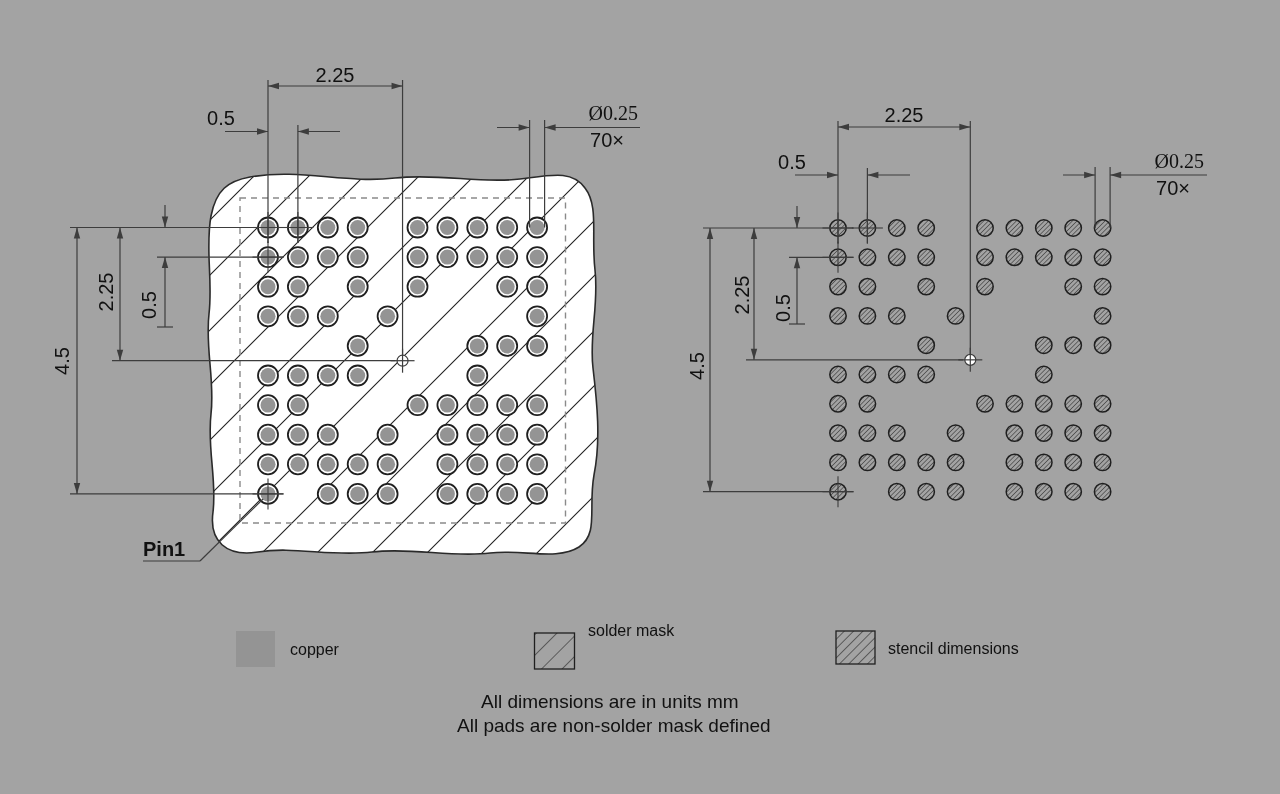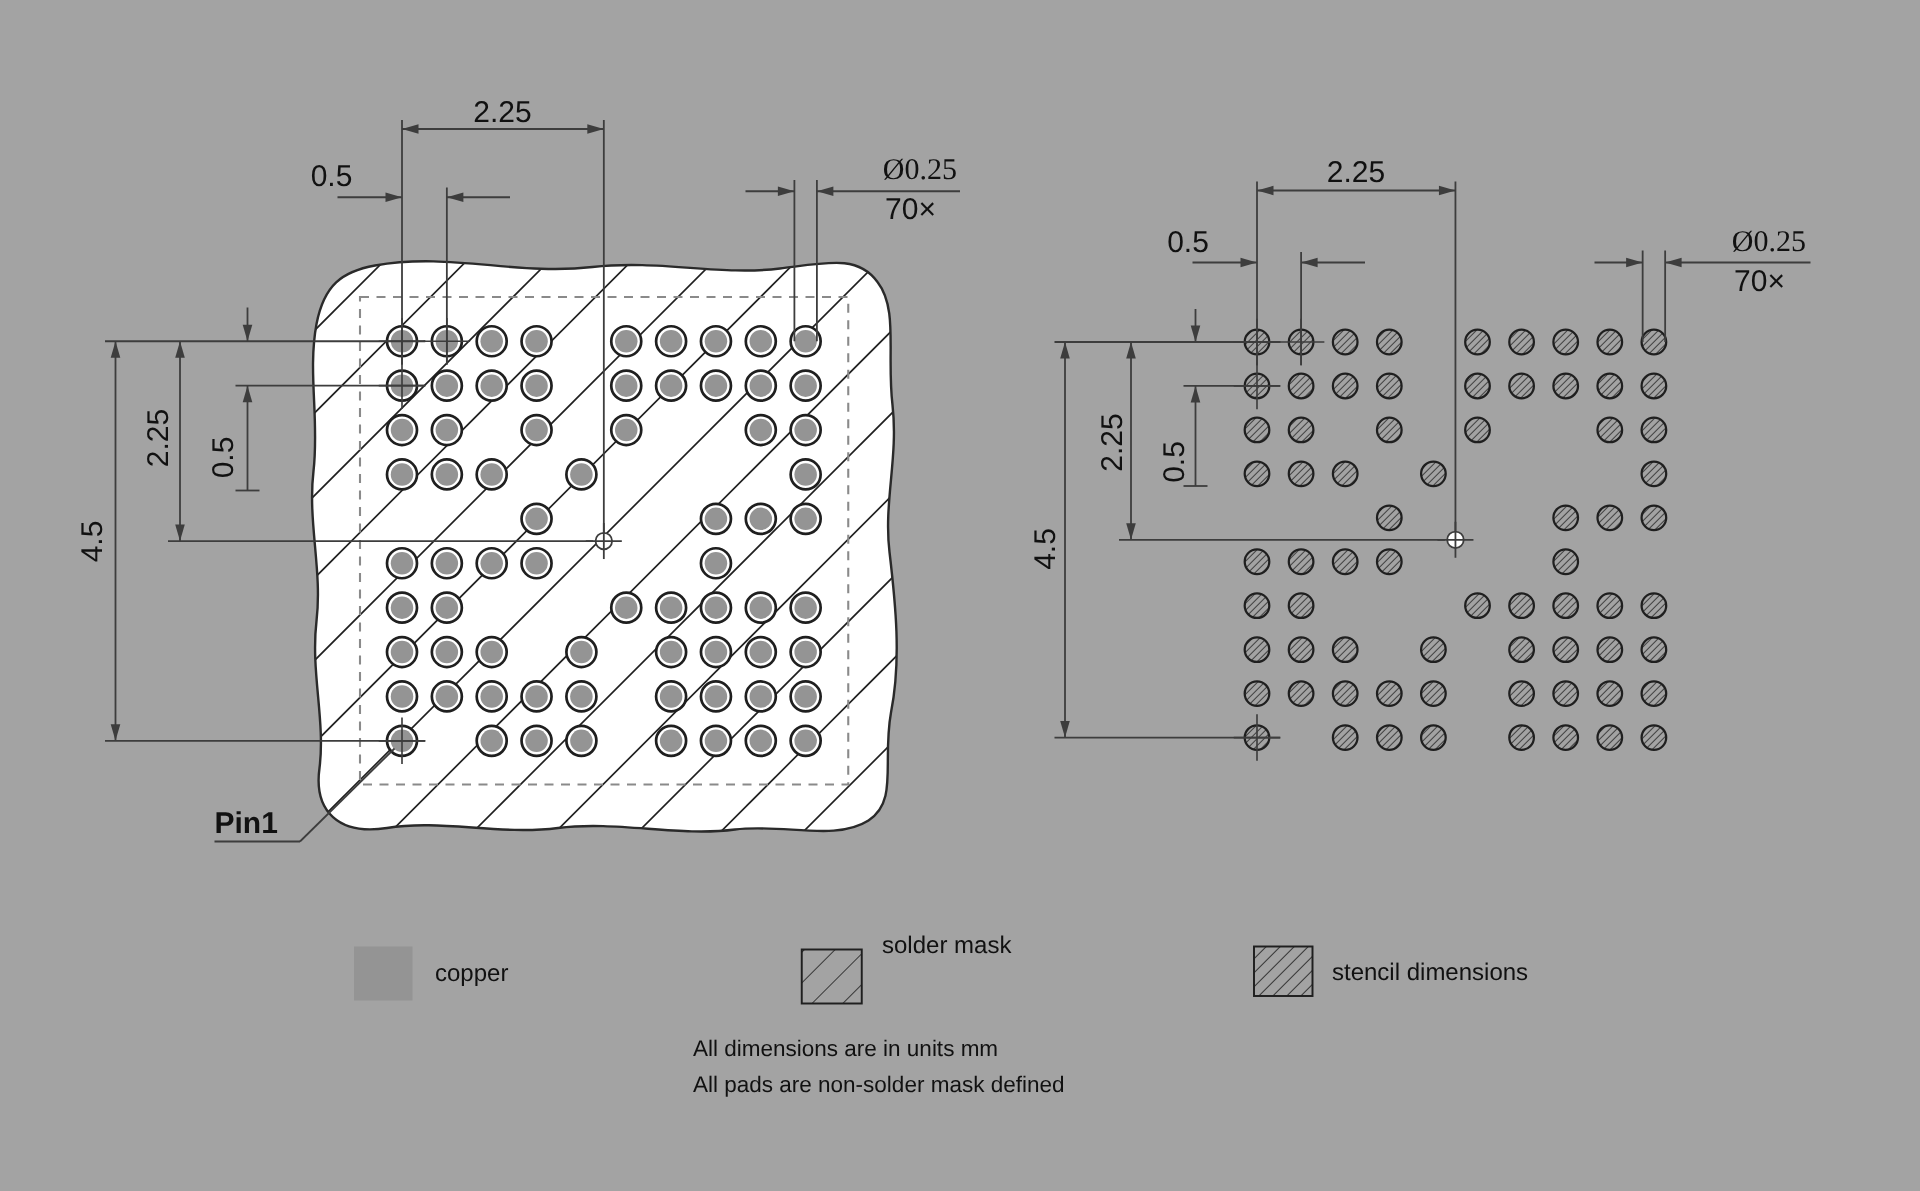--- a/index.html
+++ b/index.html
@@ -4,21 +4,21 @@
 <style>
   html,body{margin:0;padding:0;background:#fff;}
   #stage{position:relative;width:1280px;height:794px;background:#a3a3a3;overflow:hidden;
          font-family:"Liberation Sans", sans-serif;color:#111;}
   svg{position:absolute;left:0;top:0;}
   .lbl{position:absolute;font-size:20px;white-space:nowrap;color:#111;
        transform:translate(-50%,-50%);line-height:1;}
   .lbl.rot{transform:translate(-50%,-50%) rotate(-90deg);}
   .lbl.right-edge{transform:translate(-100%,-50%);font-family:Liberation Serif, serif;}
   .lbl.plain{transform:none;}
-  .note{position:absolute;font-size:15px;white-space:nowrap;color:#111;line-height:1;}
+  .note{position:absolute;font-size:19px;white-space:nowrap;color:#111;line-height:1;margin-left:19px;}
   .legend-label{position:absolute;font-size:16px;white-space:nowrap;color:#111;
                 transform:translate(0,-50%);}
 </style>
 </head>
 <body>
 
 <div id="stage">
 
   <svg id="draw" width="1280" height="794" viewBox="0 0 1280 794">
     <defs>
@@ -393,14 +393,14 @@
   <div class="lbl" style="left:1173px;top:188px;">70×</div>
   <div class="lbl rot" style="left:697px;top:366px;">4.5</div>
   <div class="lbl rot" style="left:742px;top:295px;">2.25</div>
   <div class="lbl rot" style="left:783px;top:308px;">0.5</div>
 
   <div class="legend-label" style="left:290px;top:650px;">copper</div>
   <div class="legend-label" style="left:588px;top:631px;">solder mask</div>
   <div class="legend-label" style="left:888px;top:649px;">stencil dimensions</div>
 
   <div class="note" style="left:462px;top:692px;">All dimensions are in units mm</div>
-  <div class="note" style="left:462px;top:716px;text-align:center;">All pads are non-solder mask defined</div>
+  <div class="note" style="left:438px;top:716px;text-align:center;">All pads are non-solder mask defined</div>
 </div>
 
 </body></html>

